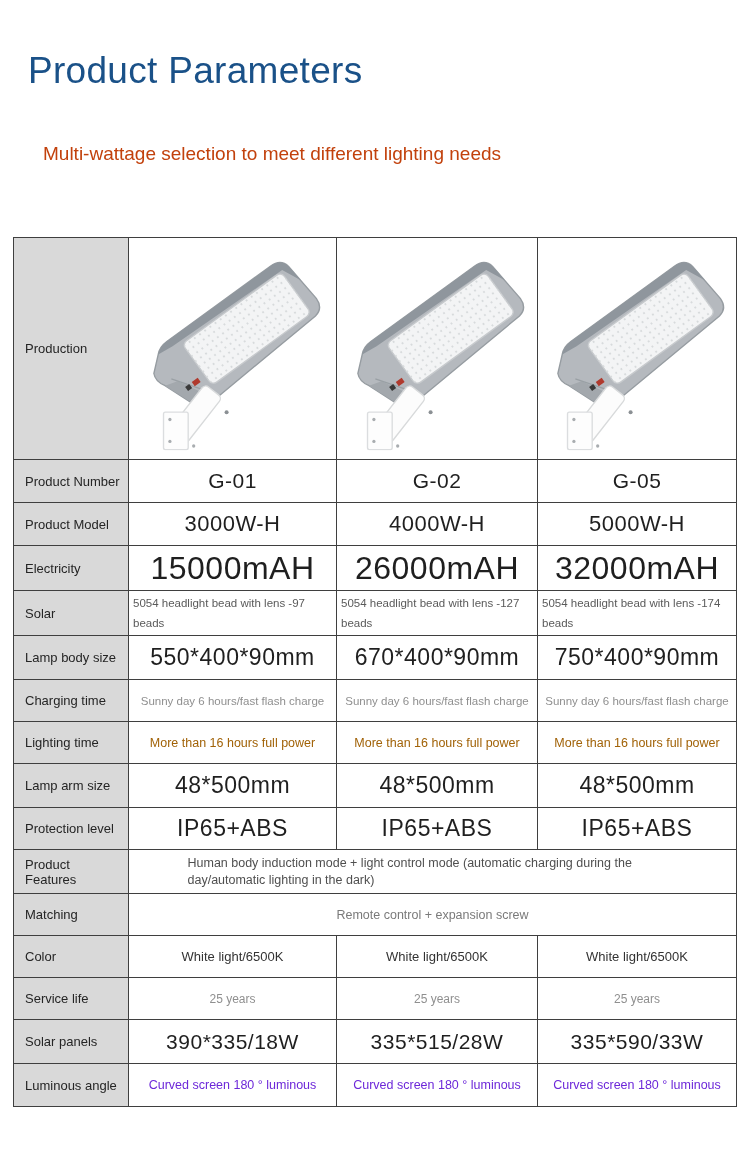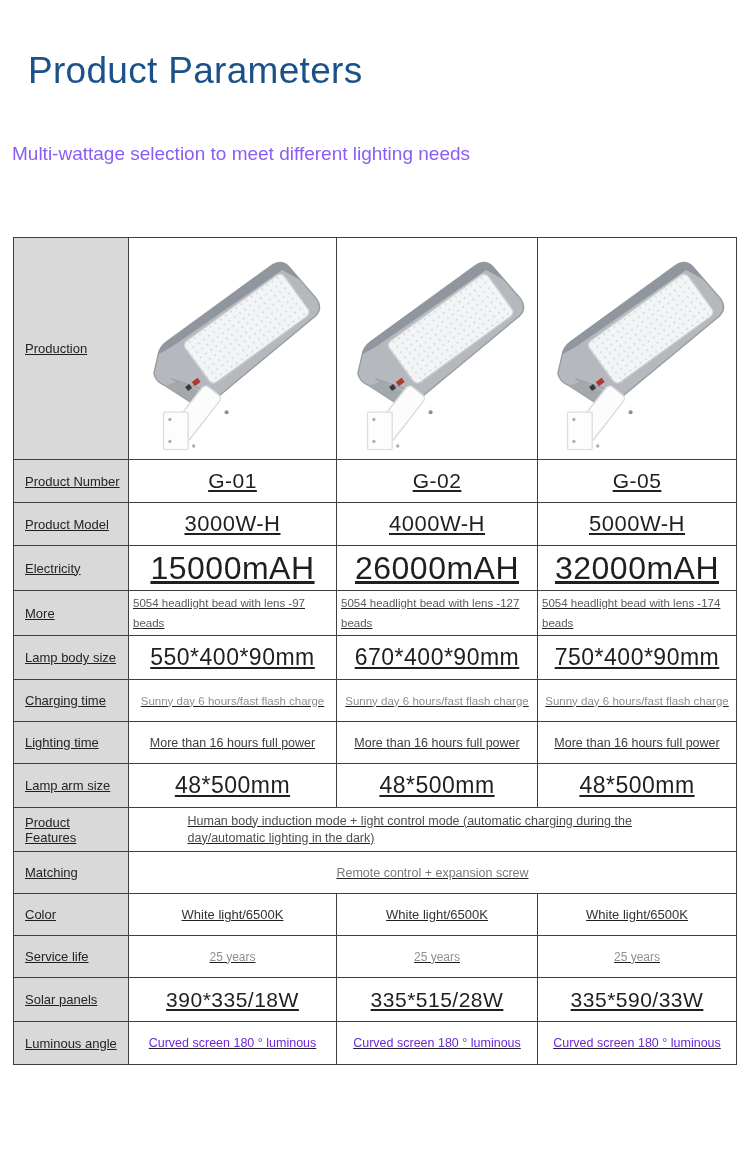--- a/index.html
+++ b/index.html
@@ -13,31 +13,30 @@
     color: #1f1f1f;
   }
   .page-title {
     position: absolute; left: 28px; top: 50px;
     margin: 0;
     font-size: 37px; font-weight: 400;
     color: #1a5188;
     letter-spacing: 0.3px;
   }
   .page-subtitle {
-    position: absolute; left: 12px; top: 143px;
+    position: absolute; left: 43px; top: 143px;
     margin: 0;
     font-size: 19px; font-weight: 400;
-    color: #8b5cf6;
+    color: #c2410c;
   }
   table.spec {
     position: absolute; left: 13px; top: 237px;
     border-collapse: collapse;
     table-layout: fixed;
     width: 723px;
-    text-decoration: underline;
   }
   .spec th, .spec td {
     border: 1px solid #3f3f3f;
     padding: 0;
     vertical-align: middle;
   }
   .spec th {
     background: #d9d9d9;
     font-weight: 400;
     font-size: 13px;
@@ -72,21 +71,21 @@
   .v-elec    { font-size: 32px; letter-spacing: 0.5px; }
   .v-size    { font-size: 23px; letter-spacing: 0.5px; }
   .v-solar   { font-size: 21px; letter-spacing: 0.5px; }
   .v-lamp {
     text-align: left !important;
     font-size: 11.5px; color: #5a5a5a;
     padding: 2px 4px !important;
     line-height: 20px;
   }
   .v-charging { font-size: 11.5px; color: #8f8f8f; padding: 0 1px !important; }
-  .v-lighting { font-size: 12.5px; color: #404040; }
+  .v-lighting { font-size: 12.5px; color: #a16207; }
   .v-color    { font-size: 13px;   color: #333333; }
   .v-service  { font-size: 12px;   color: #8f8f8f; }
   .v-luminous { font-size: 12.5px; color: #6d28d9; }
   .v-matching { font-size: 12.5px; color: #7a7a7a; }
   .features-text {
     width: 490px; margin: 0 auto;
     text-align: left;
     font-size: 12.5px; line-height: 17px;
     color: #4f4f4f;
   }
@@ -168,21 +167,21 @@
     </tr>
 
     <tr class="r-elec">
       <th>Electricity</th>
       <td class="val v-elec">15000mAH</td>
       <td class="val v-elec">26000mAH</td>
       <td class="val v-elec">32000mAH</td>
     </tr>
 
     <tr class="r-lamp">
-      <th>More</th>
+      <th>Solar</th>
       <td class="val v-lamp">5054 headlight bead with lens -97 beads</td>
       <td class="val v-lamp">5054 headlight bead with lens -127 beads</td>
       <td class="val v-lamp">5054 headlight bead with lens -174 beads</td>
     </tr>
 
     <tr class="r-body">
       <th>Lamp body size</th>
       <td class="val v-size">550*400*90mm</td>
       <td class="val v-size">670*400*90mm</td>
       <td class="val v-size">750*400*90mm</td>
@@ -202,20 +201,26 @@
       <td class="val v-lighting">More than 16 hours full power</td>
     </tr>
 
     <tr class="r-arm">
       <th>Lamp arm size</th>
       <td class="val v-size">48*500mm</td>
       <td class="val v-size">48*500mm</td>
       <td class="val v-size">48*500mm</td>
     </tr>
 
+    <tr class="r-protection">
+      <th>Protection level</th>
+      <td class="val v-size">IP65+ABS</td>
+      <td class="val v-size">IP65+ABS</td>
+      <td class="val v-size">IP65+ABS</td>
+    </tr>
 
     <tr class="r-features">
       <th>Product Features</th>
       <td class="val" colspan="3">
         <div class="features-text">Human body induction mode + light control mode (automatic charging during the day/automatic lighting in the dark)</div>
       </td>
     </tr>
 
     <tr class="r-matching">
       <th>Matching</th>

